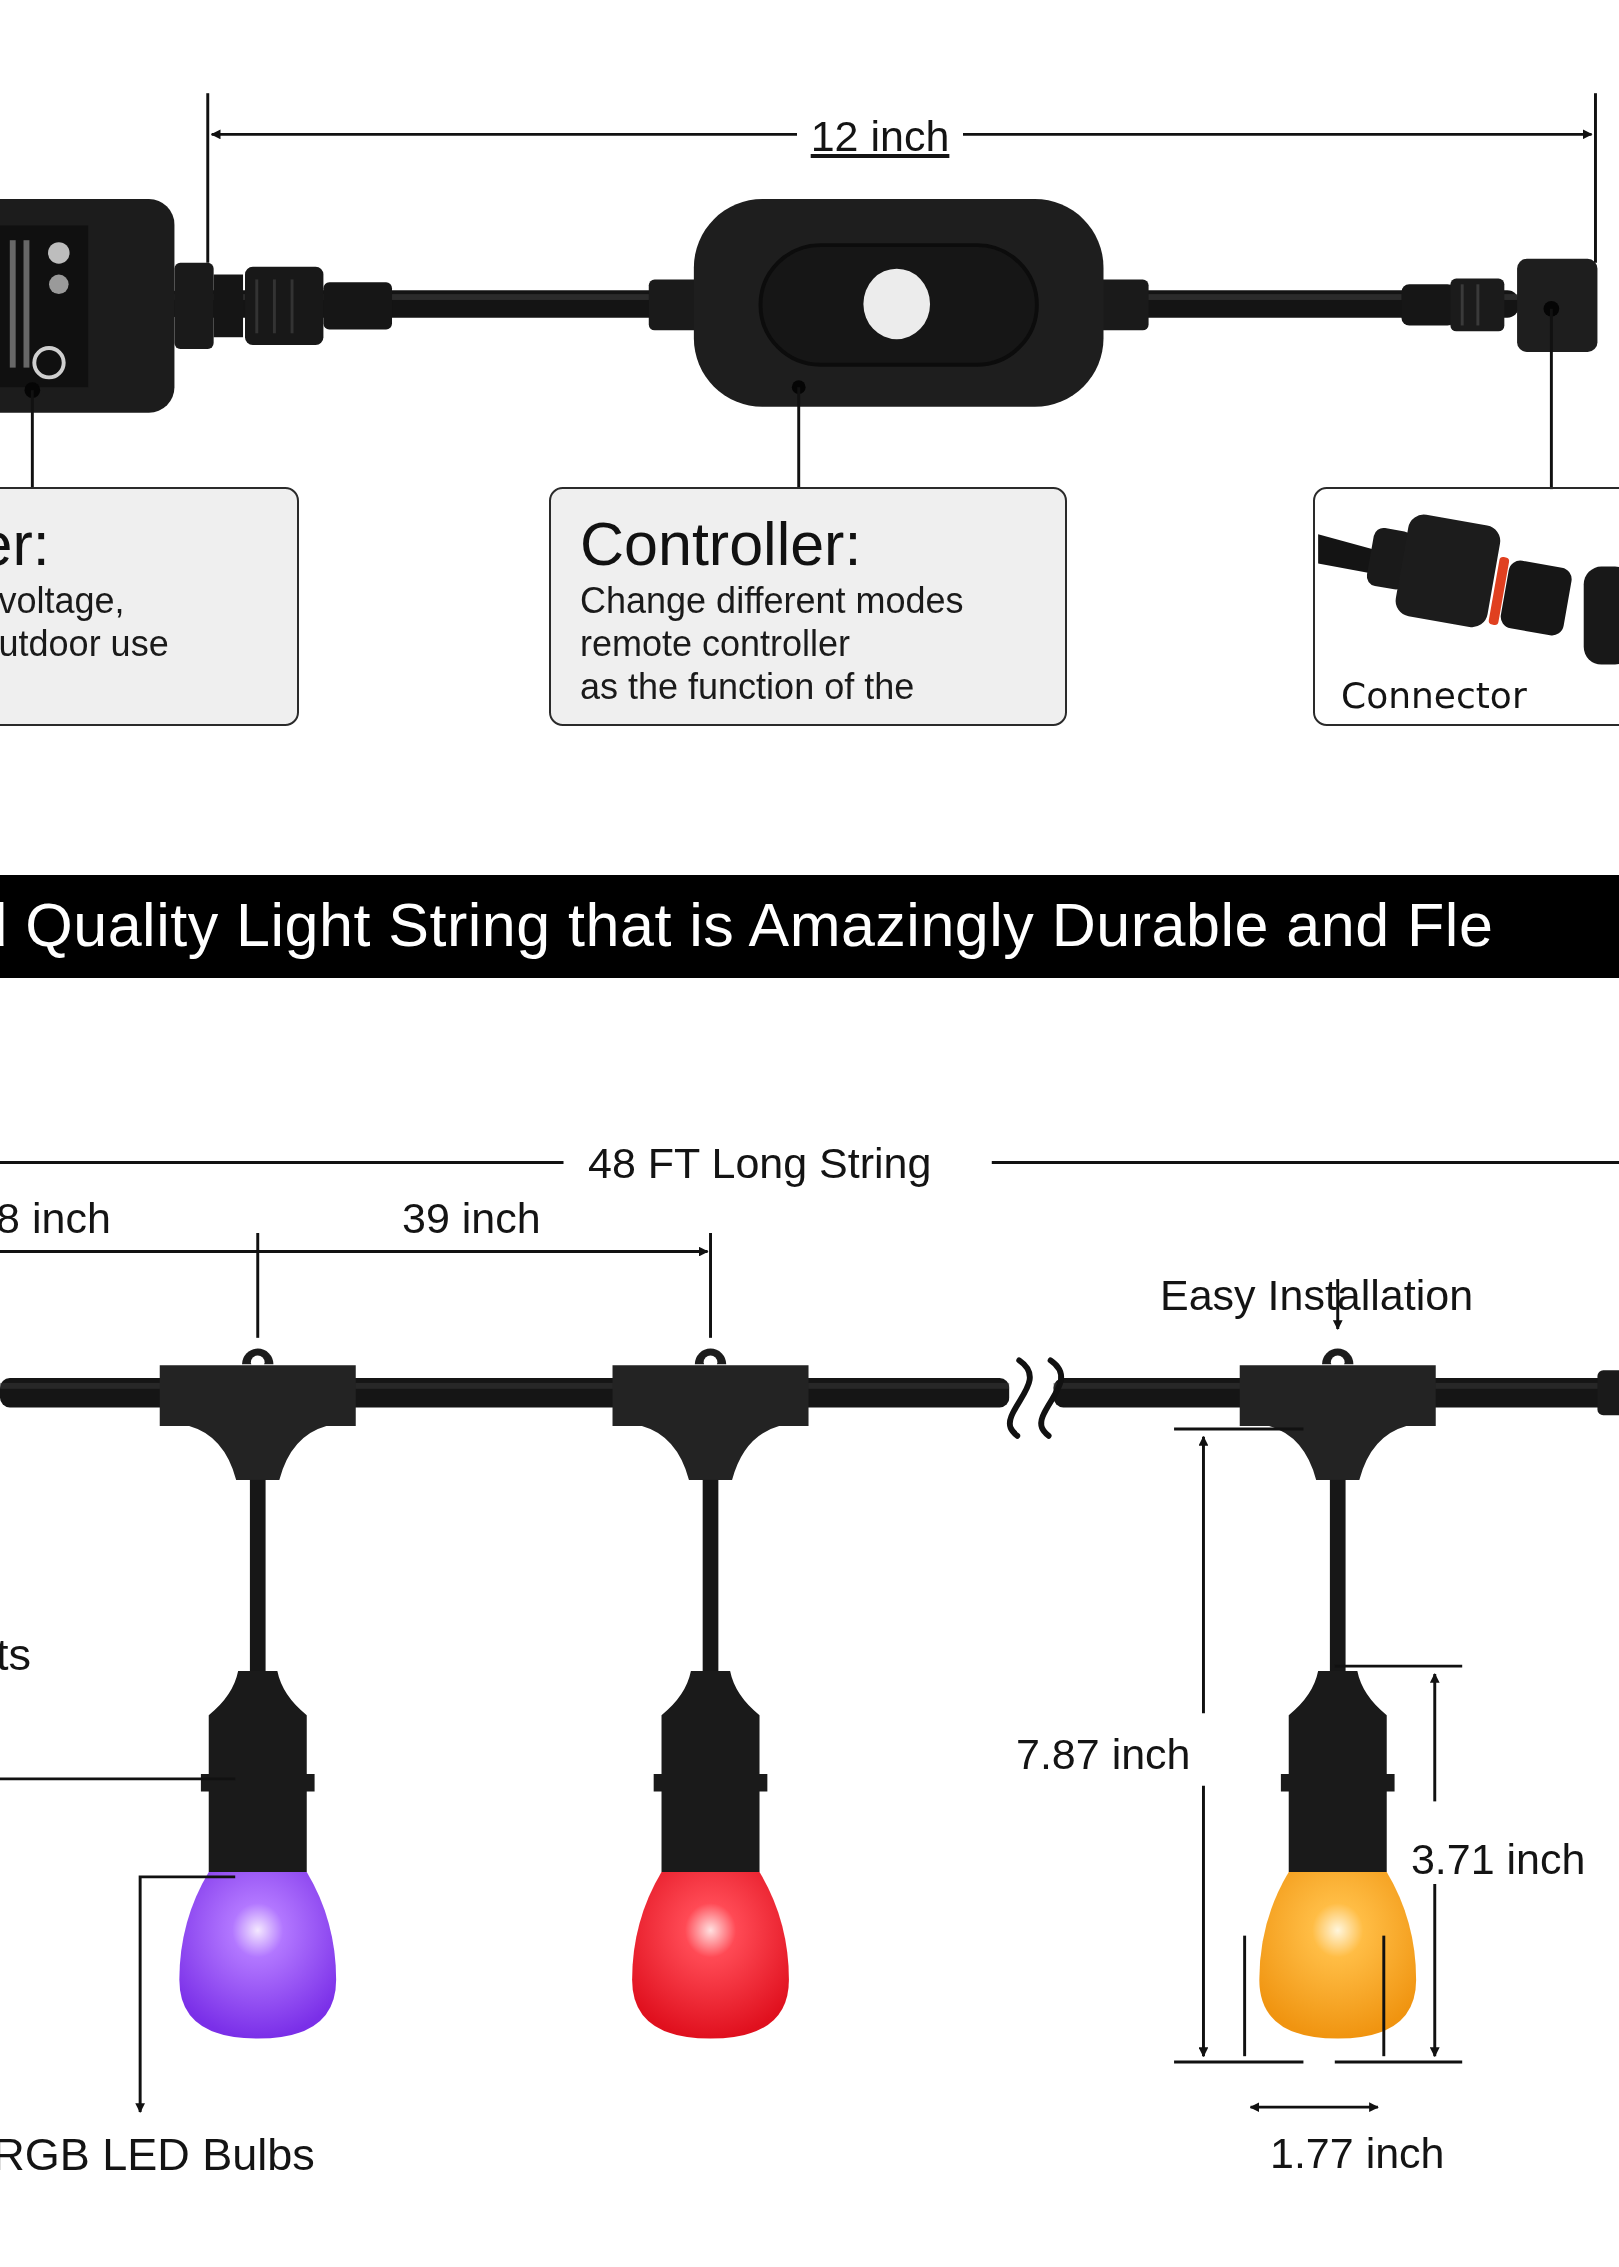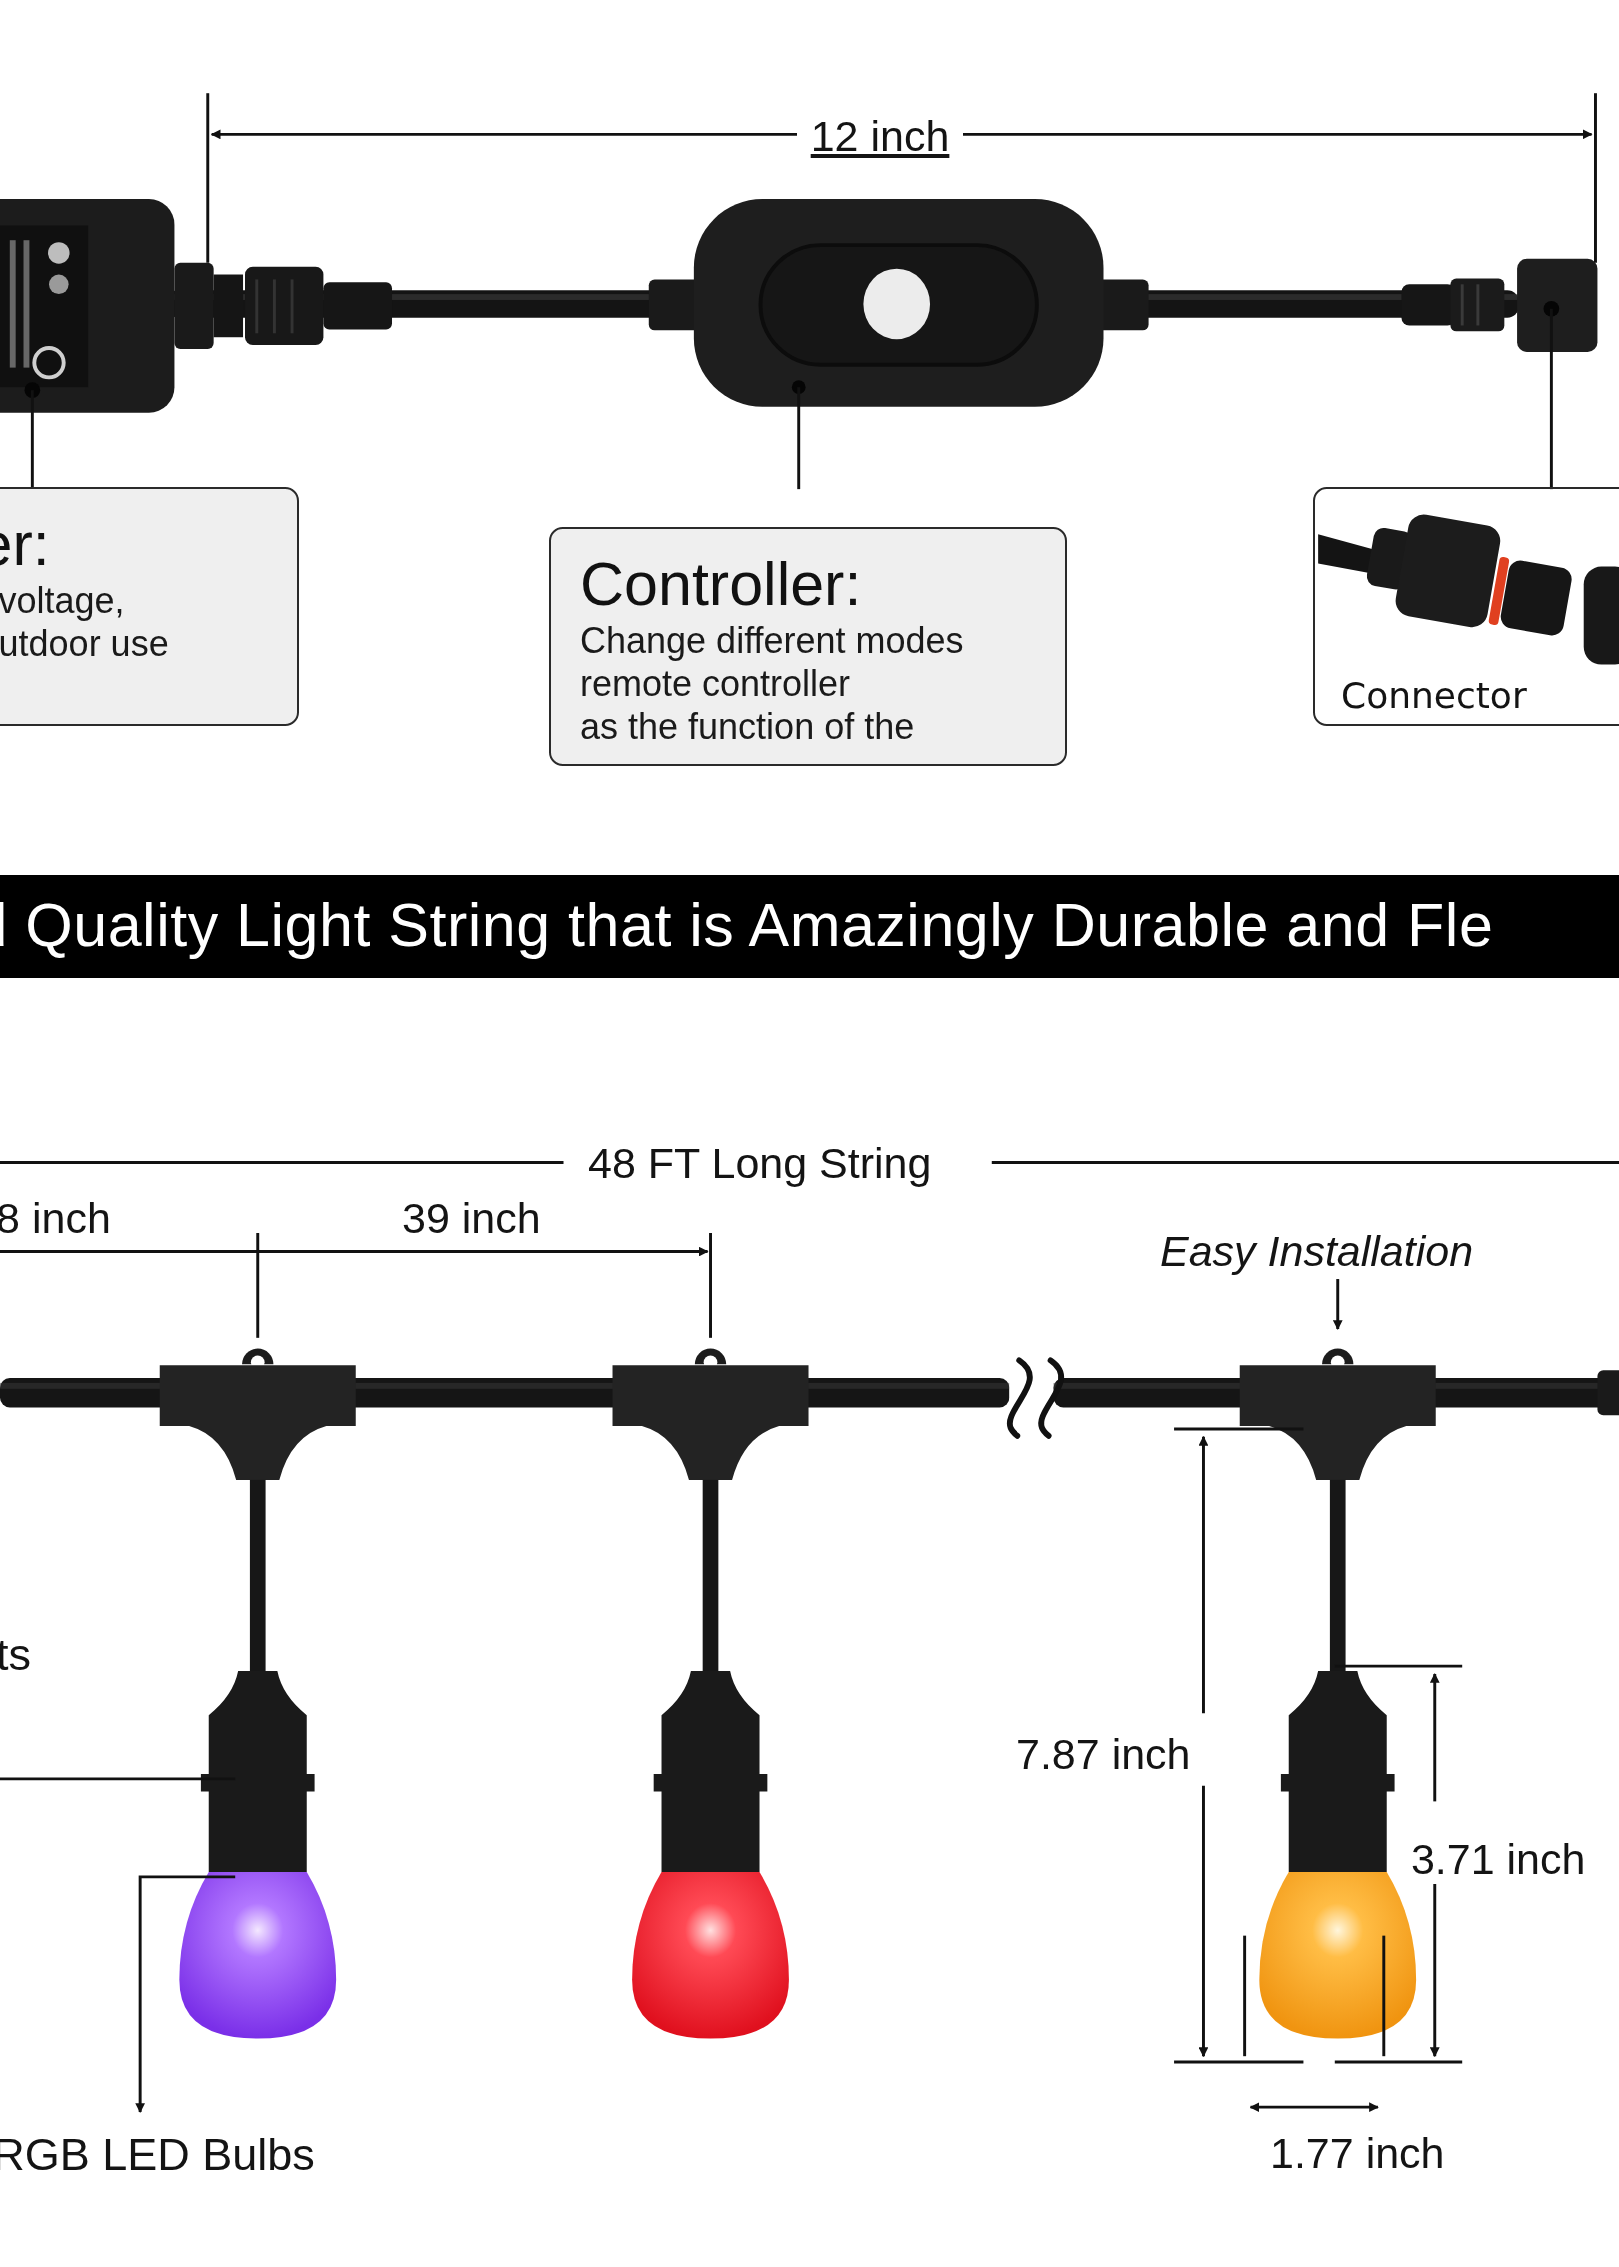--- a/index.html
+++ b/index.html
@@ -192,39 +192,39 @@
 <div class="txt dimlabel" style="left:797px; top:115px;text-decoration:underline;">12 inch</div>
 
 <div class="callout-box" style="left:-19.6px; top:487px; width:319px; height:239px;">
   <div class="box-title" style="left:-3.9px; top:24.5px;">er:</div>
   <div class="box-body" style="left:-3.9px; top:90px;">
     <div>: voltage,</div>
     <div>outdoor use</div>
   </div>
 </div>
 
-<div class="callout-box" style="left:549px; top:487px; width:518px; height:239px;margin-top:40px;">
+<div class="callout-box" style="left:549px; top:487px; width:518px; height:239px;">
   <div class="box-title" style="left:29px; top:24.5px;">Controller:</div>
   <div class="box-body" style="left:29px; top:90px;">
     <div>Change different modes</div>
     <div>remote controller</div>
     <div>as the function of the</div>
   </div>
 </div>
 
 <div class="callout-box" style="left:1313px; top:487px; width:333px; height:239px; background:transparent;">
   <div class="txt" style="left:26px; top:186px; font-size:36px; font-weight:normal; font-family:'DejaVu Sans', sans-serif;">Connector</div>
 </div>
 
 <div class="banner">
   <div class="banner-text">od Quality Light String that is Amazingly Durable and Fle</div>
 </div>
 
 <div class="txt" style="left:588px; top:1139px; font-size:43px;">48 FT Long String</div>
 <div class="txt" style="left:-3.9px; top:1194px; font-size:43px;">8 inch</div>
 <div class="txt" style="left:402px; top:1194px; font-size:43px;">39 inch</div>
-<div class="txt" style="left:1160px; top:1227px; font-size:43px;font-style:italic;">Easy Installation</div>
+<div class="txt" style="left:1160px; top:1271px; font-size:43px;">Easy Installation</div>
 <div class="txt" style="left:-3.9px; top:1629px; font-size:45px;">ts</div>
 <div class="txt" style="left:-7.8px; top:2129px; font-size:45px;">RGB LED Bulbs</div>
 <div class="txt" style="left:1016px; top:1730px; font-size:43px; background:#fff; padding-right:5.9px;">7.87 inch</div>
 <div class="txt" style="left:1407px; top:1835px; font-size:43px; background:#fff; padding:0 3.9px;">3.71 inch</div>
 <div class="txt" style="left:1259px; top:2129px; font-size:43px;margin-left:11px;">1.77 inch</div>
 
 
 </body></html>

